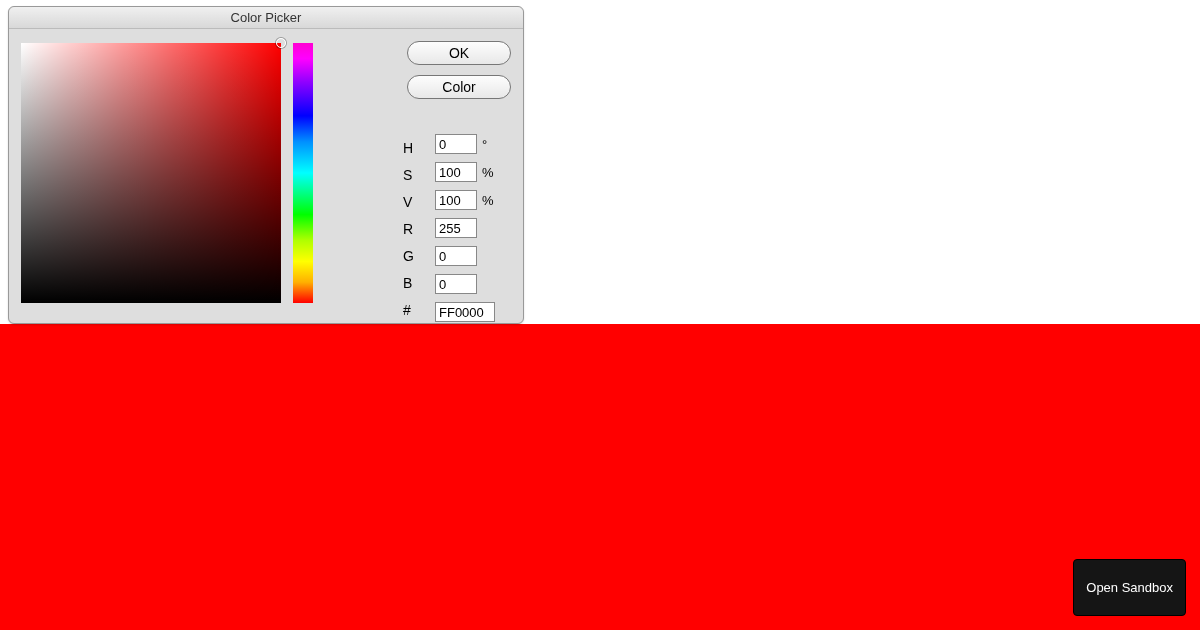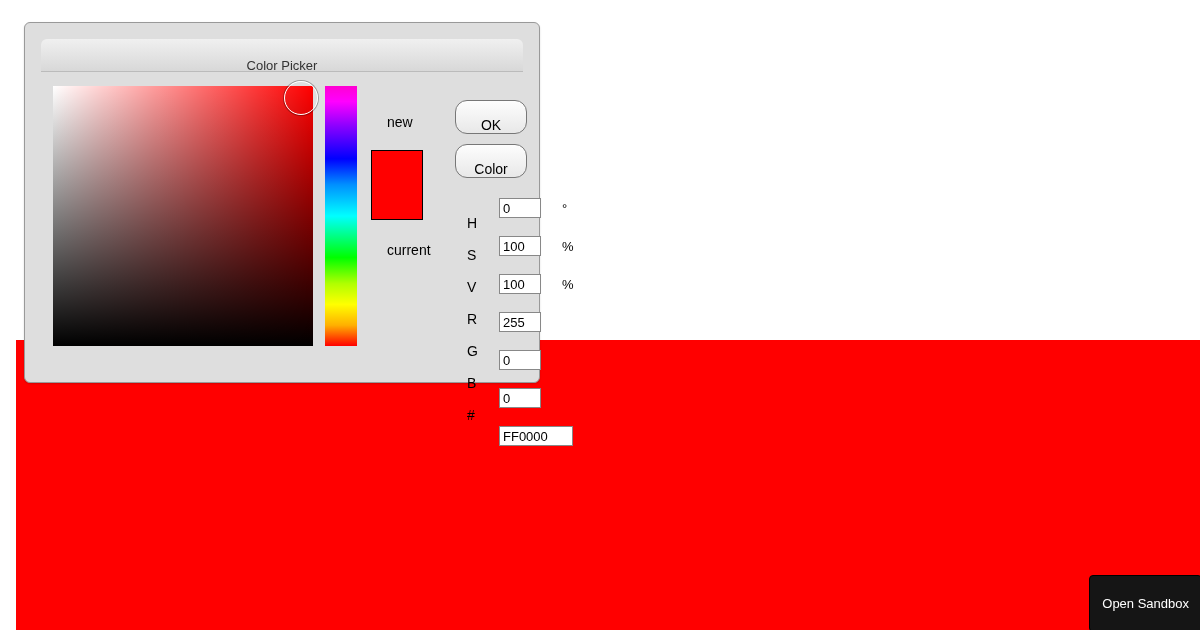--- a/index.html
+++ b/index.html
@@ -1,15 +1,15 @@
 <!DOCTYPE html>
 <html><head>
   <meta charset="utf-8">
   <style>
-    * { box-sizing: border-box; margin: 0; padding: 16px; }
+    * { box-sizing: border-box; margin: 0; padding: 0; }
     body {
       font-family: Arial, Helvetica, sans-serif;
       font-size: 14px;
       width: 1200px;
       height: 630px;
       position: relative;
       background: #fff;
     }
     .color-picker-window {
       position: absolute;
@@ -133,21 +133,21 @@
     .field-input {
       width: 42px;
       height: 20px;
       border: 1px solid #888;
       background: #fff;
       font-size: 13px;
       padding: 1px 3px;
       font-family: inherit;
     }
     .field-input.hex {
-      width: 74px;
+      width: 60px;
     }
     .field-suffix {
       margin-left: 5px;
       font-size: 13px;
     }
     .labels-col {
       position: absolute;
       left: 394px;
       top: 106px;
       width: 20px;
@@ -186,25 +186,20 @@
   <div class="picker-body">
 
     <div class="sv-panel">
       <div class="sv-white"></div>
       <div class="sv-black"></div>
       <div class="sv-cursor"></div>
     </div>
 
     <div class="hue-strip"></div>
 
-    <div class="preview-col">
-      <div>new</div>
-      <div class="preview-swatch"></div>
-      <div>current</div>
-    </div>
 
     <div class="btn-col">
       <button class="btn">OK</button>
       <button class="btn">Color</button>
     </div>
 
     <div class="labels-col">
       <div>H</div>
       <div>S</div>
       <div>V</div>

